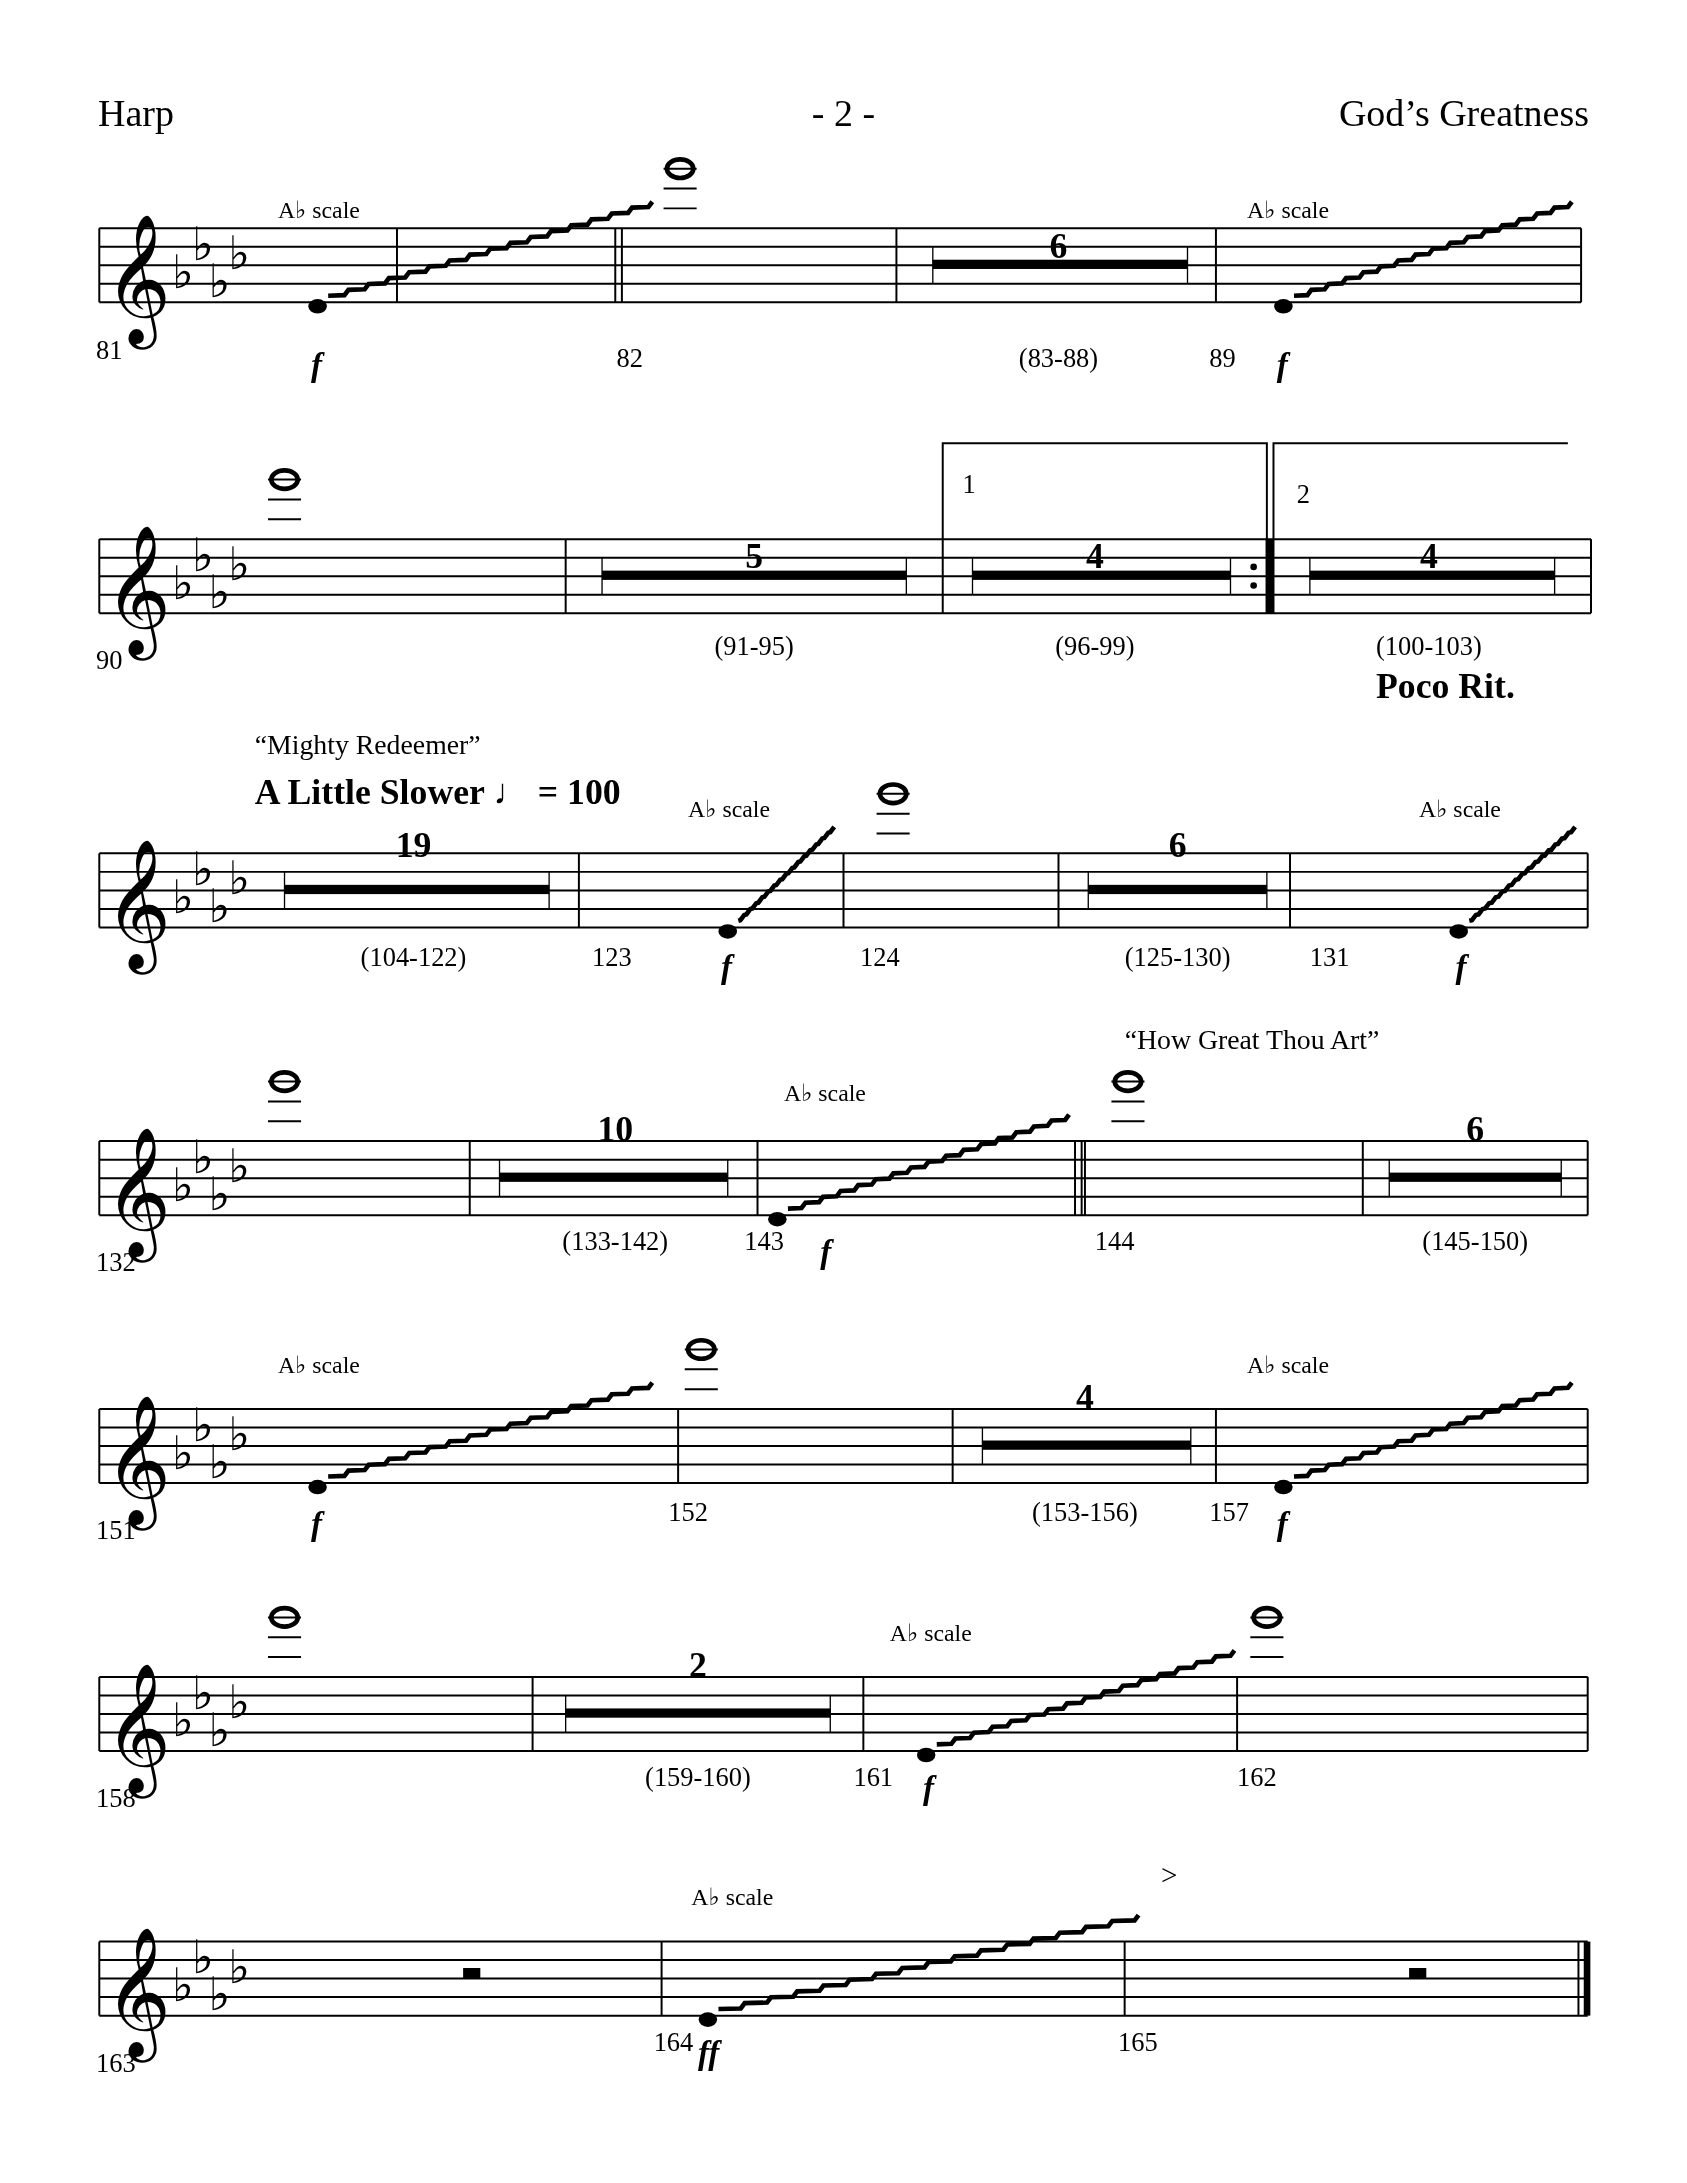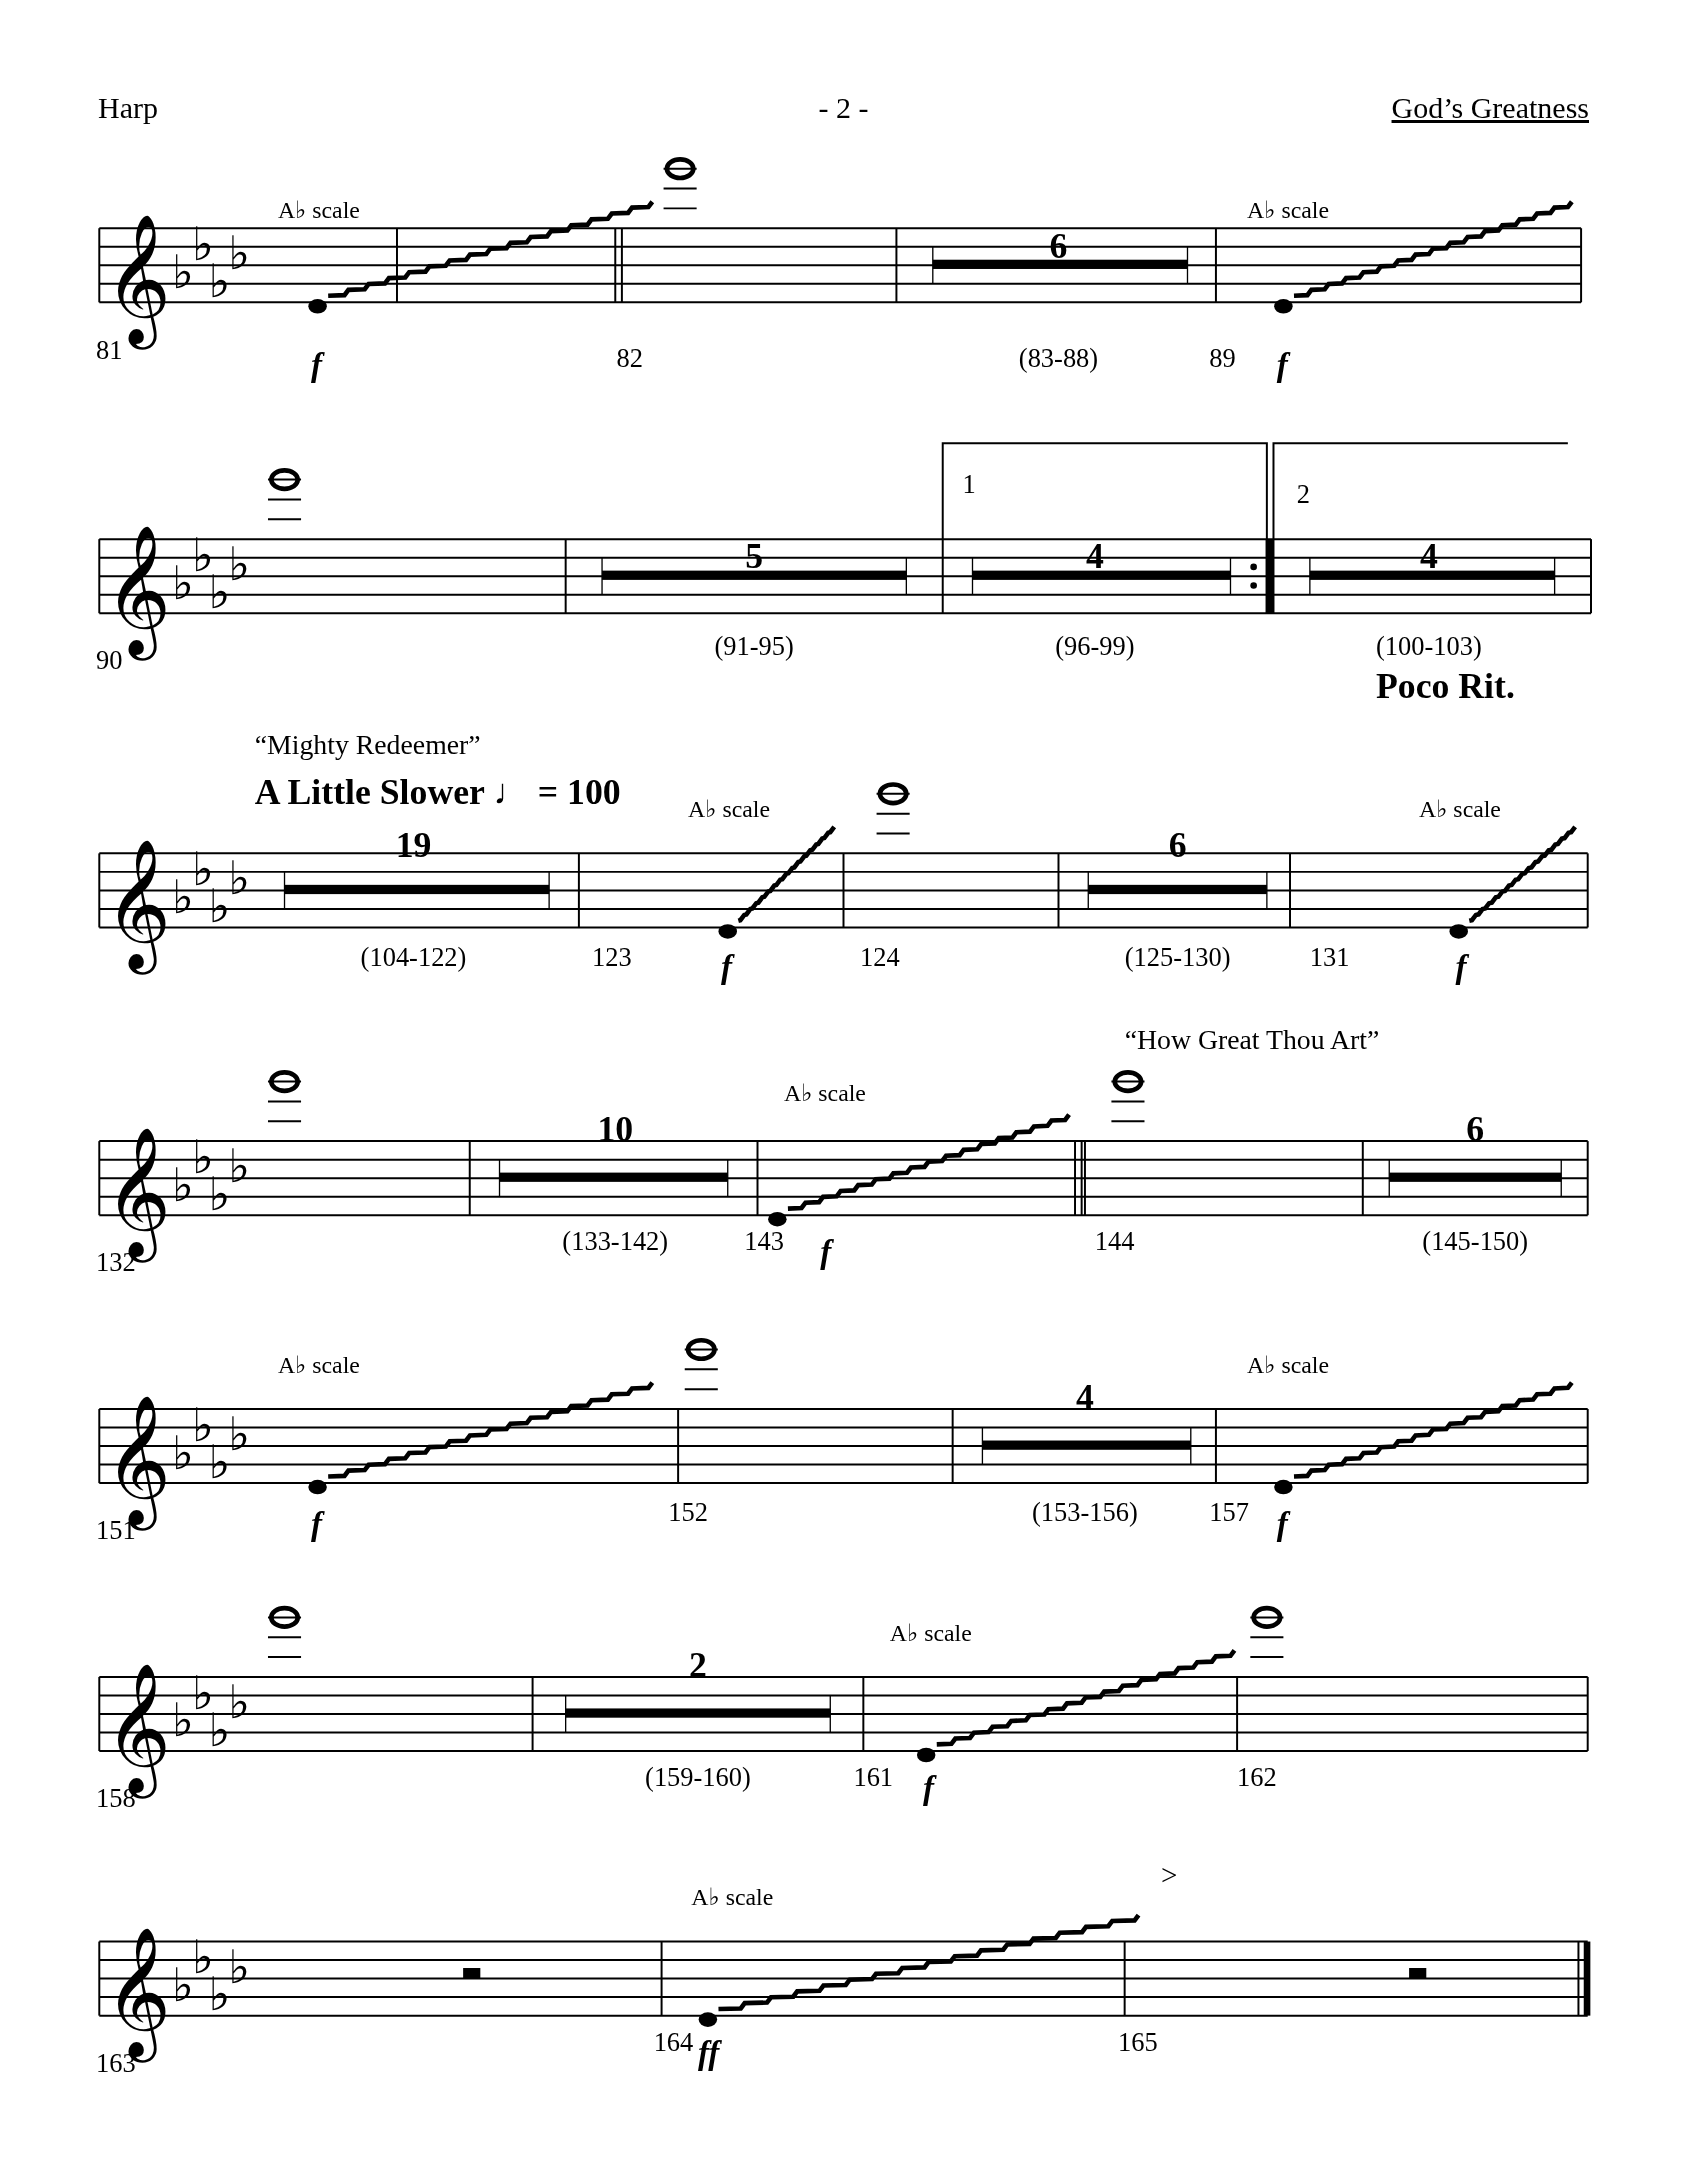--- a/index.html
+++ b/index.html
@@ -1,20 +1,20 @@
 <!DOCTYPE html>
 <html style="font-size:10.6px"><head>
 <meta charset="utf-8">
 <style>
   html, body { margin:0; padding:0; background:#fff; }
   body { width:1687px; height:2183px; position:relative; overflow:hidden; font-family:"Liberation Serif", serif; color:#000; }
-  .hdr { position:absolute; top:91px; font-size:30px; font-family:"Liberation Serif", serif; }
+  .hdr { position:absolute; top:91px; font-size:38px; font-family:"Liberation Serif", serif; }
   .hdr.left { left:98px; }
   .hdr.center { left:0; width:1687px; text-align:center; }
-  .hdr.right { right:98px;text-decoration:underline; }
+  .hdr.right { right:98px; }
   svg.score { position:absolute; left:0; top:0; }
   .txt { font-family:"Liberation Serif", serif; }
 </style>
 </head>
 <body>
 
 <div class="hdr left">Harp</div>
 <div class="hdr center">- 2 -</div>
 <div class="hdr right">God’s Greatness</div>
 

